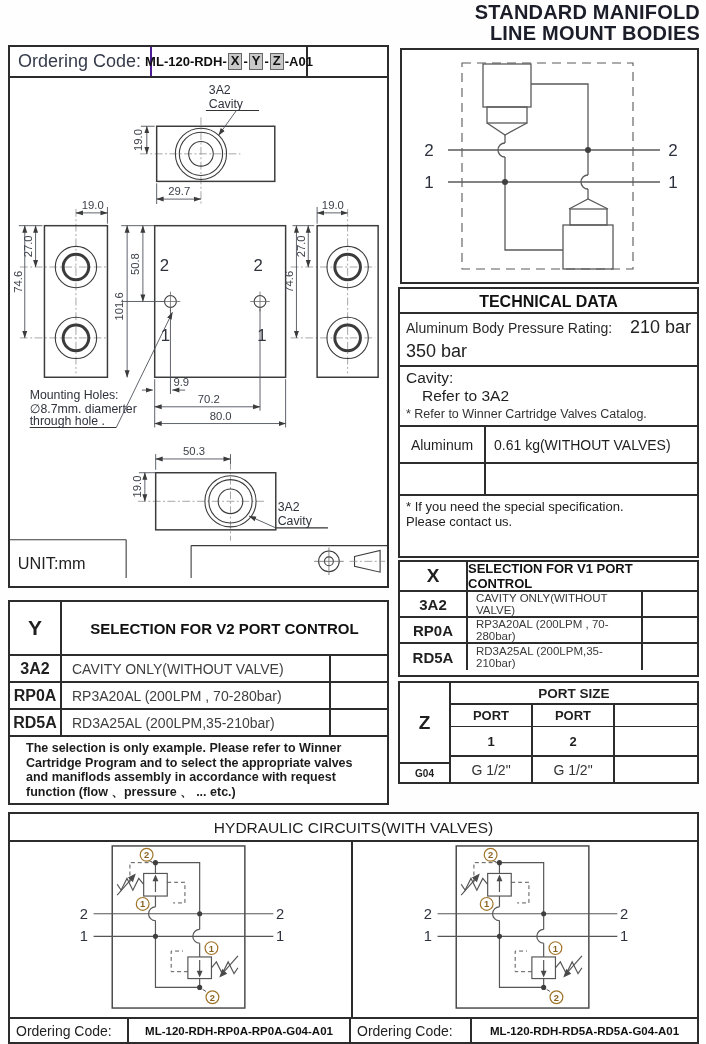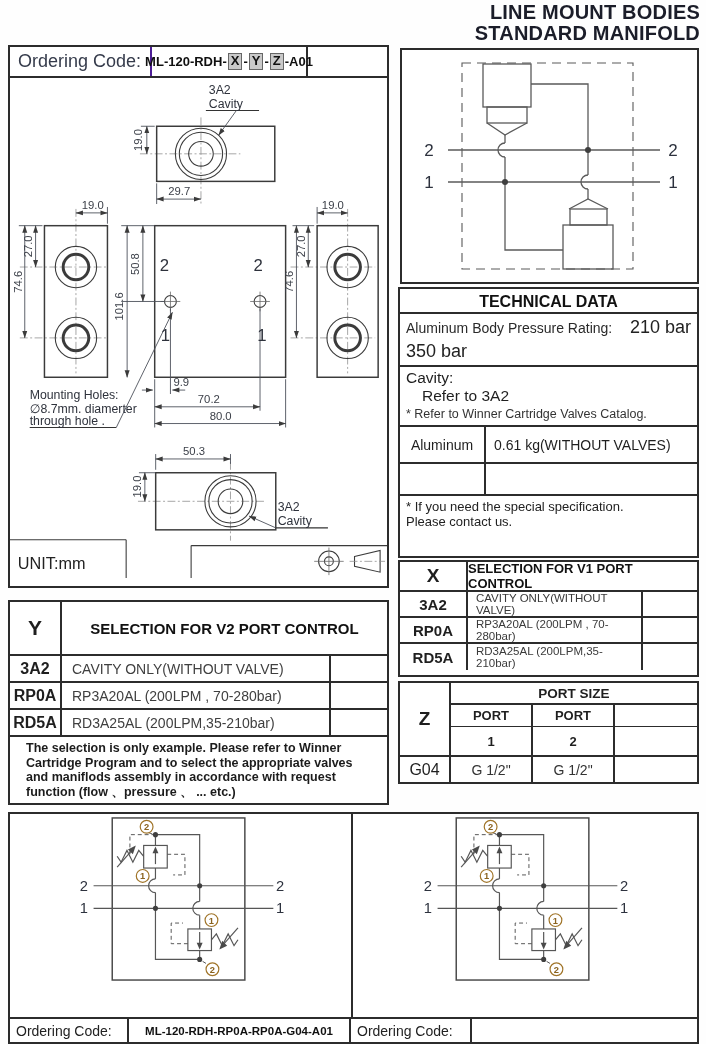--- a/index.html
+++ b/index.html
@@ -67,21 +67,21 @@
 .xt-head .xt-key{font-size:19px}
 .xt-title{flex:1;display:flex;align-items:center;justify-content:center;font-weight:bold;font-size:13px;color:#111}
 .xt-r{height:26px}
 .xt-r .xt-key{font-size:15px}
 .xt-desc{flex:1;display:flex;align-items:center;padding-left:8px;font-size:11.5px;color:#3a3a3a}
 .xt-empty{width:56px;border-left:2px solid #2c2c2c}
 
 .z-panel{left:398px;top:681px;width:301px;height:103px;display:flex}
 .zt-keycol{width:68px;border-right:2px solid #2c2c2c;display:flex;flex-direction:column}
 .zt-z{flex:1;border-bottom:2px solid #2c2c2c;display:flex;align-items:center;justify-content:center;font-weight:bold;font-size:19px}
-.zt-code{height:25px;display:flex;align-items:center;justify-content:center;font-weight:normal;font-size:16px}
+.zt-code{height:18px;display:flex;align-items:center;justify-content:center;font-weight:bold;font-size:10px}
 .zt-right{flex:1;display:flex;flex-direction:column}
 .zt-size{height:22px;border-bottom:2px solid #2c2c2c;display:flex;align-items:center;justify-content:center;font-weight:bold;font-size:13.5px}
 .zt-sub{display:flex;border-bottom:1.5px solid #2c2c2c}
 .zt-sub1{height:22px}
 .zt-sub2{flex:1;border-bottom:2px solid #2c2c2c}
 .ztc{width:82px;border-right:2px solid #2c2c2c;display:flex;align-items:center;justify-content:center;font-weight:bold;font-size:13px}
 .ztc-e{flex:1}
 .zt-row{height:25px;display:flex}
 .zt-row .ztc{font-weight:normal;font-size:14px;color:#333}
 
@@ -107,22 +107,22 @@
 .hcc{width:222px;border-right:2px solid #2c2c2c;display:flex;align-items:center;justify-content:center;font-weight:bold;font-size:11.5px;color:#111}
 .hcl2{width:121px;border-right:2px solid #2c2c2c;display:flex;align-items:center;padding-left:6px;font-size:14px;color:#222}
 .hcc2{flex:1;display:flex;align-items:center;justify-content:center;font-weight:bold;font-size:11.5px;color:#111}
 </style>
 </head>
 <body>
 
 <div class="page">
 
   <div class="title">
+    <div>STANDARD MANIFOLD</div>
     <div>LINE MOUNT BODIES</div>
-    <div>STANDARD MANIFOLD</div>
   </div>
 
   <div class="panel left-panel">
     <div class="oc-row">
       <div class="oc-label">Ordering Code:</div>
       <div class="oc-code">
           <span>ML-120-RDH-</span>
           <span class="ph">X</span>
           <span>-</span>
           <span class="ph">Y</span>
@@ -409,20 +409,21 @@
     </div>
     <div class="yt-note">
       <div>The selection is only example. Please refer to Winner</div>
       <div>Cartridge Program and to select the appropriate valves</div>
       <div>and maniflods assembly in accordance with request</div>
       <div>function (flow 、pressure 、 ... etc.)</div>
     </div>
   </div>
 
   <div class="panel bottom-panel">
+    <div class="hc-header">HYDRAULIC CIRCUITS(WITH VALVES)</div>
     <div class="hc-body">
 
       <div class="hc-col">
         <svg class="circuit" viewBox="0 0 218 170">
           <rect class="cirbox" x="39" y="3" width="135" height="165"></rect>
           <g class="cir">
             <line x1="20" y1="72" x2="203" y2="72"></line>
             <line x1="20" y1="95" x2="203" y2="95"></line>
             <rect x="71" y="31" width="24" height="23"></rect>
             <rect x="116" y="116" width="24" height="22"></rect>
@@ -538,16 +539,17 @@
           <text class="plbl2" x="10" y="100">1</text>
           <text class="plbl2" x="210" y="100">1</text>
         </svg>
       </div>
     </div>
 
     <div class="hc-codes">
       <div class="hcl">Ordering Code:</div>
       <div class="hcc">ML-120-RDH-RP0A-RP0A-G04-A01</div>
       <div class="hcl2">Ordering Code:</div>
+      <div class="hcc2">ML-120-RDH-RD5A-RD5A-G04-A01</div>
     </div>
   </div>
 
 </div>
 
 </body></html>

